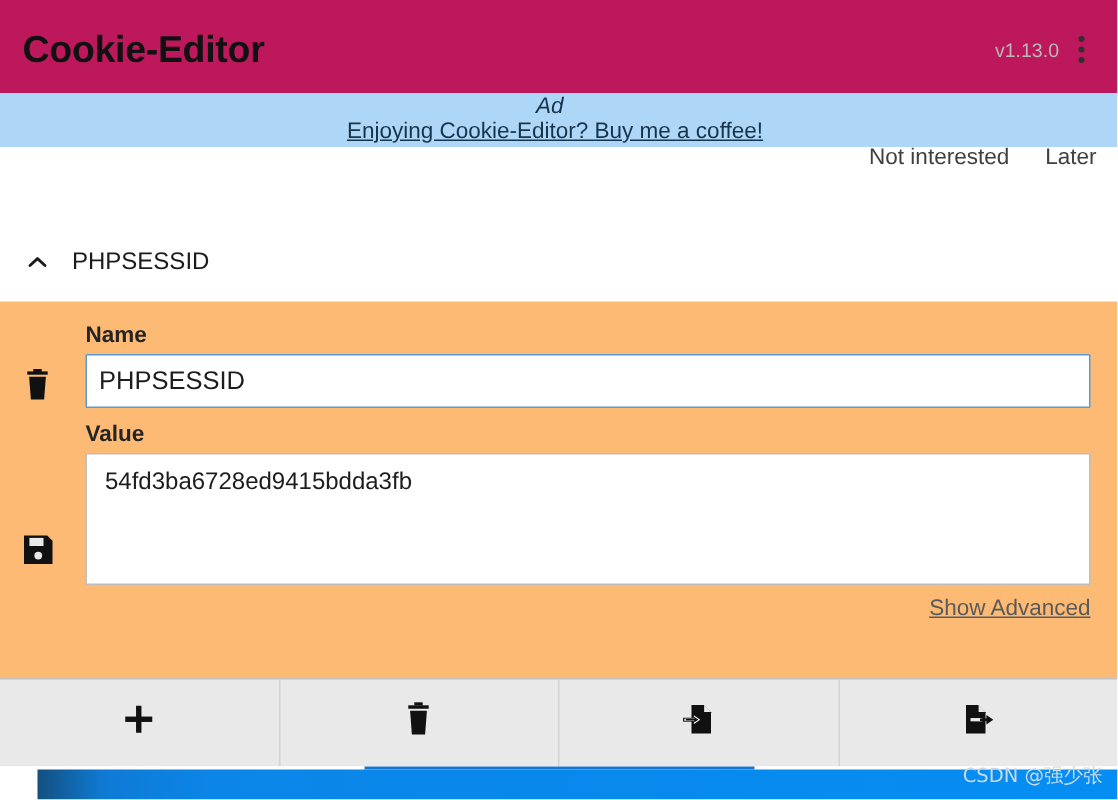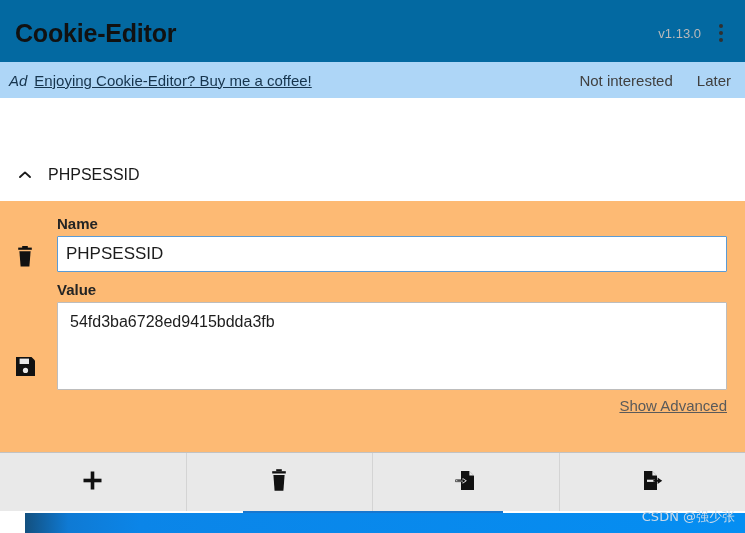--- a/index.html
+++ b/index.html
@@ -16,37 +16,37 @@
     width: 745px;
     height: 533px;
     background: #ffffff;
   }
 
   
   .header {
     position: absolute;
     left: 0; top: 0;
     width: 745px; height: 62px;
-    background: #0369a1;
+    background: #be185d;
     display: flex;
     align-items: center;
     padding: 4px 14px 0 15px;
   }
   .app-title {
     font-size: 25px;
     font-weight: bold;
     color: #111111;
     letter-spacing: -0.2px;
     line-height: 1;
   }
   .header-right {
     margin-left: auto;
     display: flex;
     align-items: center;
-    gap: 10px;
+    gap: 5px;
   }
   .version {
     font-size: 13px;
     color: #b9b9b9;
   }
   .kebab {
     width: 20px; height: 26px;
     display: flex; flex-direction: column;
     align-items: center; justify-content: center;
     gap: 3px;
@@ -63,20 +63,21 @@
   .adbar {
     position: absolute;
     left: 0; top: 62px;
     width: 745px; height: 36px;
     background: #aed6f7;
     display: flex;
     align-items: center;
     padding: 0 14px 0 9px;
     font-size: 15px;
     color: #16344d;
+    flex-direction: column;
   }
   .ad-tag {
     font-style: italic;
     font-size: 15px;
     color: #16344d;
     margin-right: 7px;
   }
   .ad-link {
     text-decoration: underline;
     color: #16344d;

